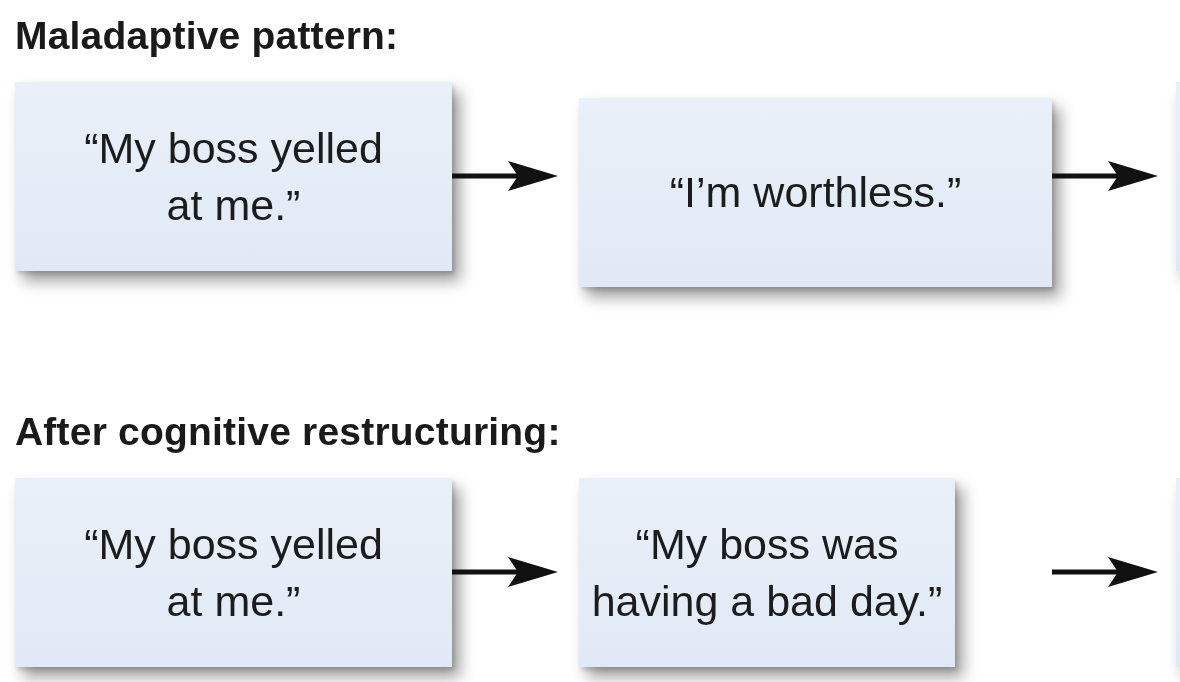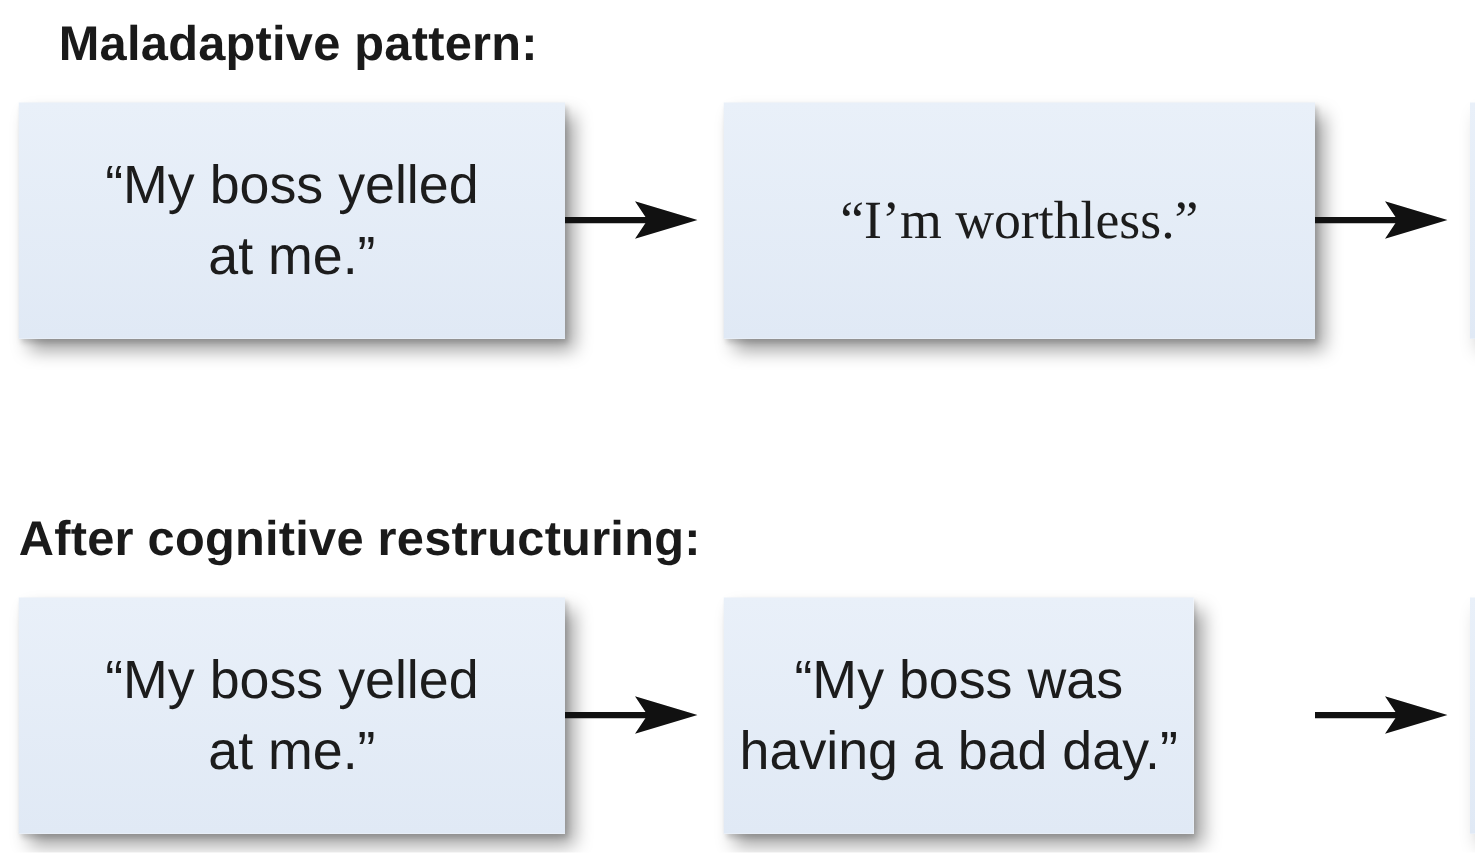--- a/index.html
+++ b/index.html
@@ -47,35 +47,35 @@
       height: 34px;
     }
     .arrow svg { display: block; }
     .box.partial {
       box-shadow: 6px 10px 14px rgba(0,0,0,0.25);
     }
   </style>
 </head>
 <body>
 
-<h2 class="heading" style="top:16px;margin-left:32px;">Maladaptive pattern:</h2>
+<h2 class="heading" style="top:16px;">Maladaptive pattern:</h2>
 
 <div class="box" style="left:15px; top:82px; width:437px; height:189px;">
   <span class="box-text">“My boss yelled
 at me.”</span>
 </div>
 
 <div class="arrow" style="left:452px; top:159px; width:108px;">
   <svg width="108" height="34" viewBox="0 0 108 34">
     <line x1="0" y1="17" x2="80" y2="17" stroke="#111" stroke-width="5"></line>
     <path d="M56 2 L106 17 L56 32 L66 17 Z" fill="#111"></path>
   </svg>
 </div>
 
-<div class="box" style="left:579px; top:82px; width:473px; height:189px;font-family:Liberation Serif, serif;">
+<div class="box" style="left:579px; top:98px; width:473px; height:189px;">
   <span class="box-text">“I’m worthless.”</span>
 </div>
 
 <div class="arrow" style="left:1052px; top:159px; width:108px;">
   <svg width="108" height="34" viewBox="0 0 108 34">
     <line x1="0" y1="17" x2="80" y2="17" stroke="#111" stroke-width="5"></line>
     <path d="M56 2 L106 17 L56 32 L66 17 Z" fill="#111"></path>
   </svg>
 </div>
 

